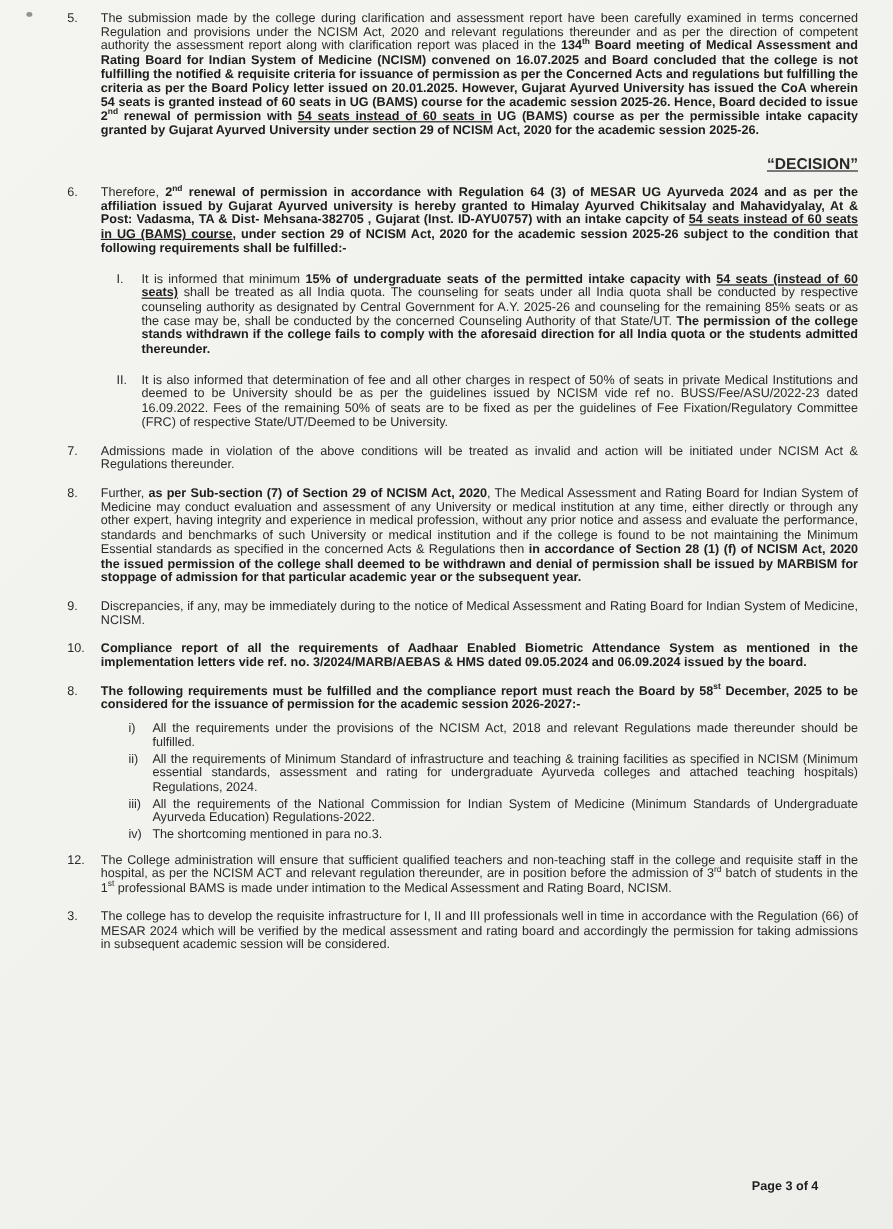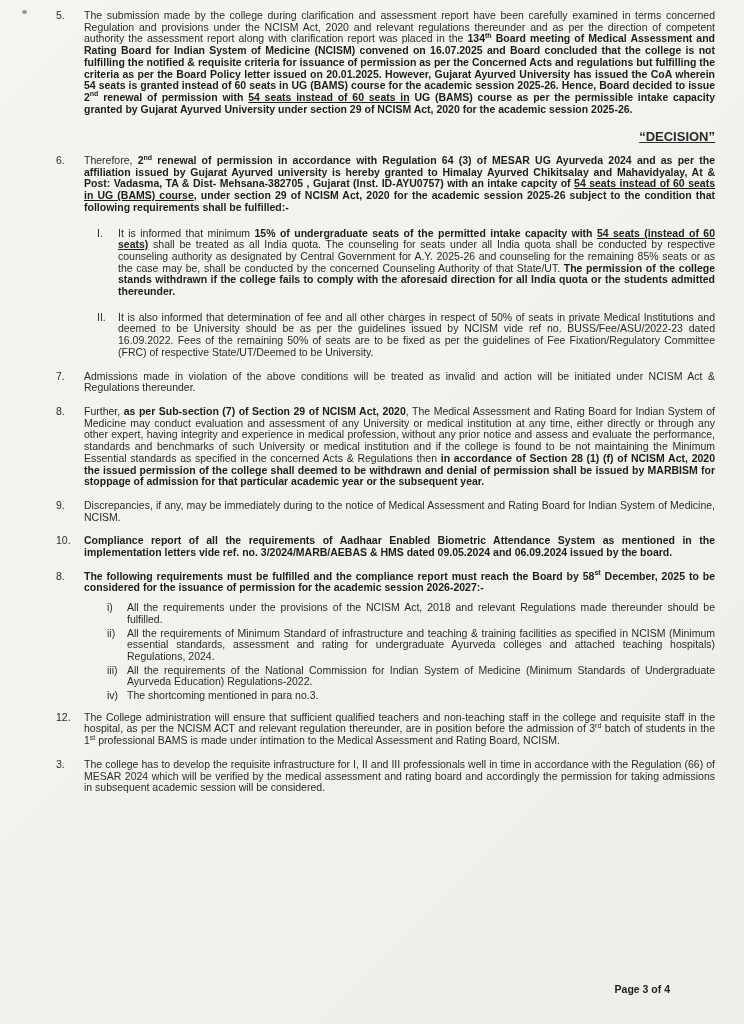--- a/index.html
+++ b/index.html
@@ -32,21 +32,21 @@
   .level2 .num { flex: 0 0 21px; }
   .level3 { margin-left: 51px; margin-top: 2px; }
   .level3 .num { flex: 0 0 20px; }
   .level1 + .level3 { margin-top: 8px; }
   .level3 + .level1 { margin-top: 10px; }
   .b { font-weight: bold; color: #1d1d1d; margin-top: 28px; }
   .u { text-decoration: underline; }
   sup { font-size: 7px; line-height: 0; vertical-align: super; }
   .footer {
     position: absolute;
-    right: 74px; bottom: 28px;
+    right: 62px; bottom: 28px;
     font-weight: bold;
     font-size: 10.5px;
     color: #1d1d1d;
   }
   .scan-speck {
     position: absolute; left: 22px; top: 10px;
     width: 5px; height: 4px; background: #6a6a66; border-radius: 50%;
     opacity: .7;
   }
 </style>

